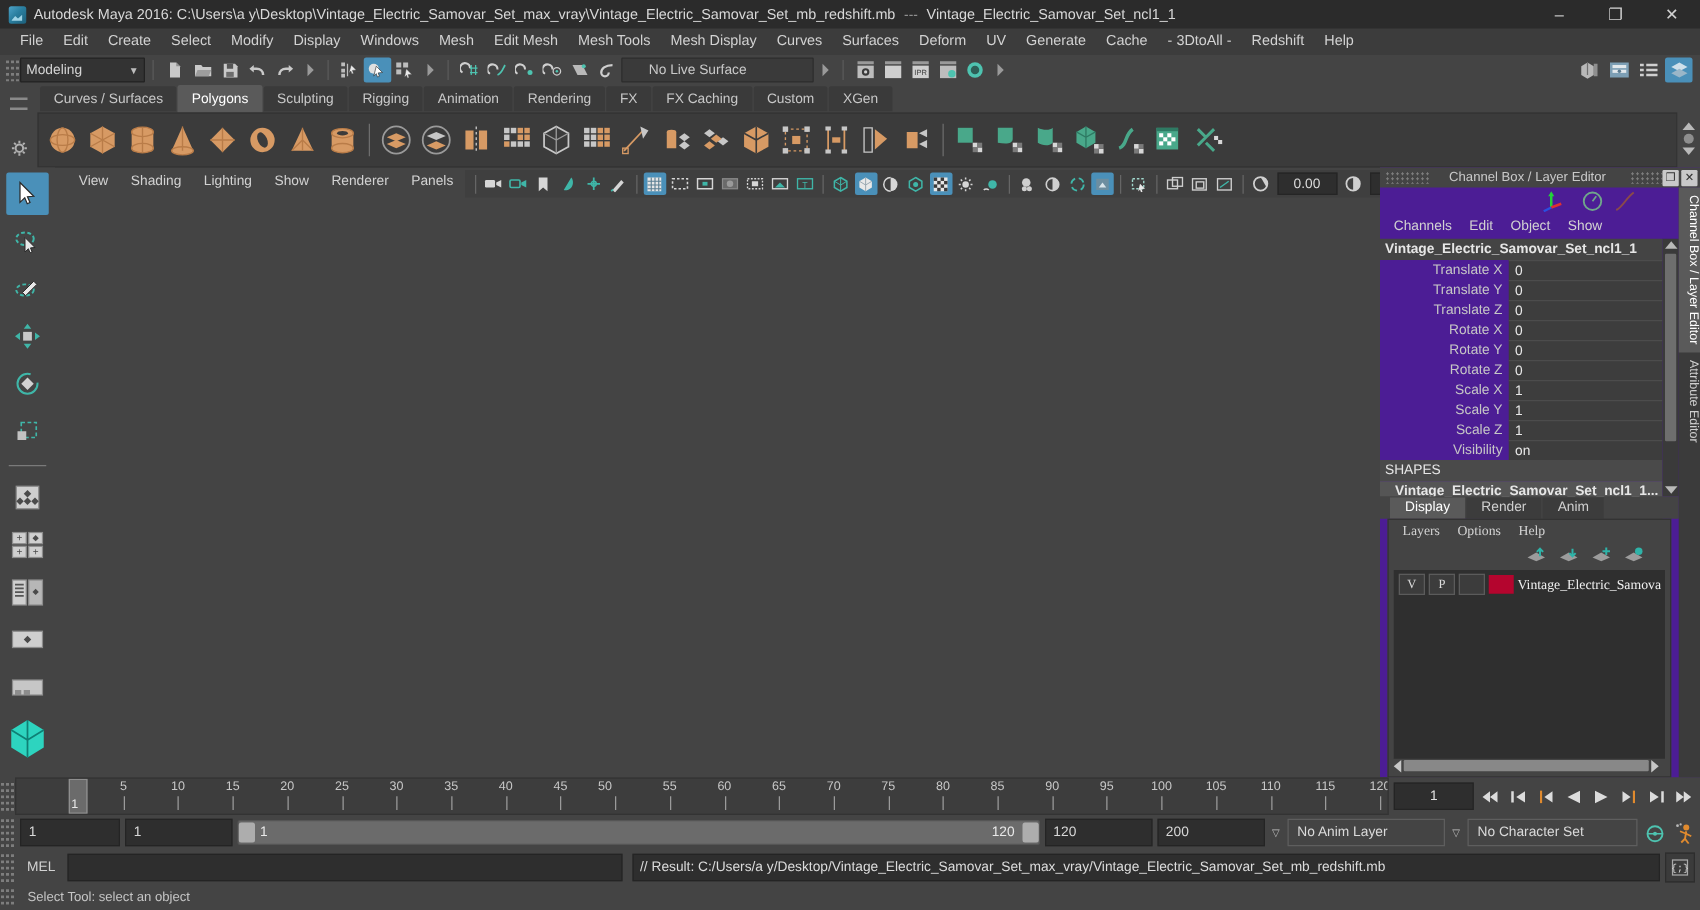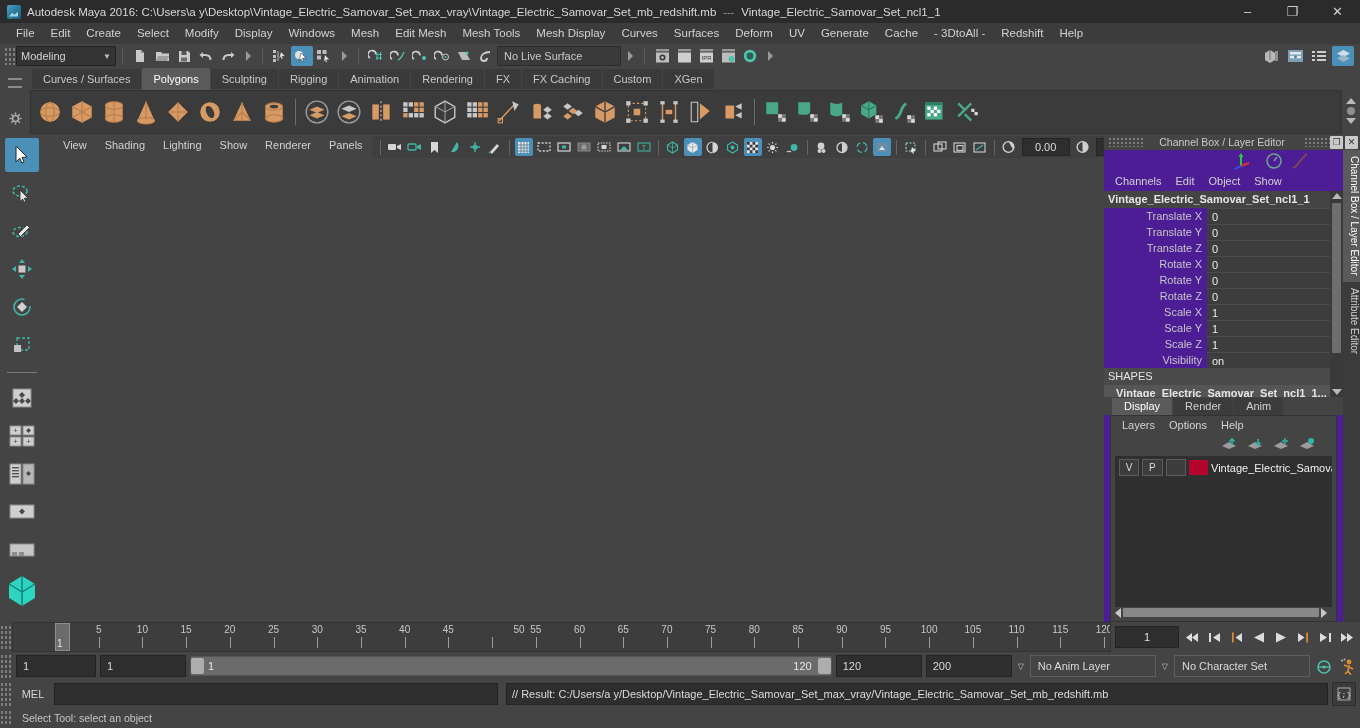--- a/index.html
+++ b/index.html
@@ -31,21 +31,21 @@
   
   .statusline{height:24px;background:#444;display:flex;align-items:center;padding-left:4px;flex:0 0 auto;gap:0;}
   .menuset{width:90px;height:18px;background:#333;border:1px solid #222;display:flex;align-items:center;
     padding:0 4px;font-size:11px;color:#d4d4d4;justify-content:space-between;border-radius:1px;}
   .menuset .car{font-size:8px;color:#bdbdbd;}
   .sl-sep{width:1px;height:16px;background:#5a5a5a;margin:0 6px;}
   .sl-gap{width:7px;}
   .ibtn{width:22px;height:20px;display:flex;align-items:center;justify-content:center;border-radius:2px;}
   .ibtn.on{background:#4a90b9;}
   .livebox{width:110px;height:18px;background:#3a3a3a;border:1px solid #2c2c2c;display:flex;align-items:center;
-    padding:0 6px;font-size:11px;color:#c9c9c9;border-radius:1px;}
+    padding:0 21px;font-size:11px;color:#c9c9c9;border-radius:1px;}
   .sl-right{margin-left:auto;display:flex;align-items:center;padding-right:6px;gap:2px;}
 
   
   .shelfwrap{display:flex;flex:0 0 auto;background:#444;}
   .shelf-left{width:30px;display:flex;flex-direction:column;align-items:center;}
   .shelf-handle{margin-top:10px;width:14px;height:10px;display:flex;flex-direction:column;justify-content:space-between;}
   .shelf-handle i{display:block;height:2px;background:#8a8a8a;}
   .shelf-gear{margin-top:24px;}
   .shelf-main{flex:1;display:flex;flex-direction:column;}
   .shelf-tabs{height:22px;display:flex;align-items:center;background:#444;padding-left:2px;}
@@ -109,21 +109,21 @@
   .cbrow{display:flex;height:16px;align-items:center;}
   .cbrow .lbl{flex:1;text-align:right;padding-right:5px;font-size:11px;color:#c6c6c6;white-space:nowrap;}
   .cbrow .val{width:118px;height:15px;background:#3d3d3d;border-top:1px solid #4c4c4c;
        font-size:11px;color:#e9e9e9;padding-left:5px;display:flex;align-items:center;}
   .cbscroll{width:13px;background:#3a3a3a;display:flex;flex-direction:column;align-items:center;}
   .cbscroll .thumb{width:9px;background:#6e6e6e;border-radius:1px;}
 
   .le-tabs{height:18px;display:flex;align-items:flex-end;padding-left:8px;background:#444;}
   .le-tab{height:17px;line-height:17px;padding:0 12px;font-size:11px;color:#d0d0d0;background:#3c3c3c;margin-right:1px;}
   .le-tab.active{background:#5a5a5a;color:#fff;}
-  .le-box{margin:0 6px 0 6px;border:1px solid #333;background:#444;flex:1;display:flex;flex-direction:column;min-height:0;}
+  .le-box{margin:0 6px 0 6px;border:1px solid #333;background:#444;flex:1;display:flex;flex-direction:column;min-height:0;font-family:Liberation Serif, serif;}
   .le-menubar{height:18px;display:flex;align-items:center;padding-left:4px;}
   .le-menu{padding:0 7px;font-size:11px;color:#d2d2d2;line-height:18px;}
   .le-btnrow{height:20px;display:flex;align-items:center;justify-content:flex-end;padding-right:20px;gap:9px;}
   .le-list{flex:1;background:#2f2f2f;margin:2px 4px 0 4px;min-height:0;position:relative;}
   .le-item{display:flex;align-items:center;height:18px;padding:3px 0 0 4px;gap:3px;}
   .le-tog{width:19px;height:15px;background:#3c3c3c;border:1px solid #5b5b5b;font-size:10px;color:#dcdcdc;
      display:flex;align-items:center;justify-content:center;}
   .le-swatch{width:20px;height:15px;background:#b4052e;}
   .le-name{font-size:11px;color:#f0f0f0;white-space:nowrap;overflow:hidden;}
   .le-hscroll{height:11px;margin:0 4px 3px 4px;background:#444;display:flex;align-items:center;}
@@ -1337,21 +1337,21 @@
         <div class="tickl" style="left: 260.542px;">25</div>
         <div class="tick" style="left: 304.25px;"></div>
         <div class="tickl" style="left: 304.25px;">30</div>
         <div class="tick" style="left: 347.958px;"></div>
         <div class="tickl" style="left: 347.958px;">35</div>
         <div class="tick" style="left: 391.667px;"></div>
         <div class="tickl" style="left: 391.667px;">40</div>
         <div class="tick" style="left: 435.375px;"></div>
         <div class="tickl" style="left: 435.375px;">45</div>
         <div class="tick" style="left: 479.083px;"></div>
-        <div class="tickl" style="left: 506px;">50</div>
+        <div class="tickl" style="left: 471px;">50</div>
         <div class="tick" style="left: 522.792px;"></div>
         <div class="tickl" style="left: 522.792px;">55</div>
         <div class="tick" style="left: 566.5px;"></div>
         <div class="tickl" style="left: 566.5px;">60</div>
         <div class="tick" style="left: 610.208px;"></div>
         <div class="tickl" style="left: 610.208px;">65</div>
         <div class="tick" style="left: 653.917px;"></div>
         <div class="tickl" style="left: 653.917px;">70</div>
         <div class="tick" style="left: 697.625px;"></div>
         <div class="tickl" style="left: 697.625px;">75</div>

